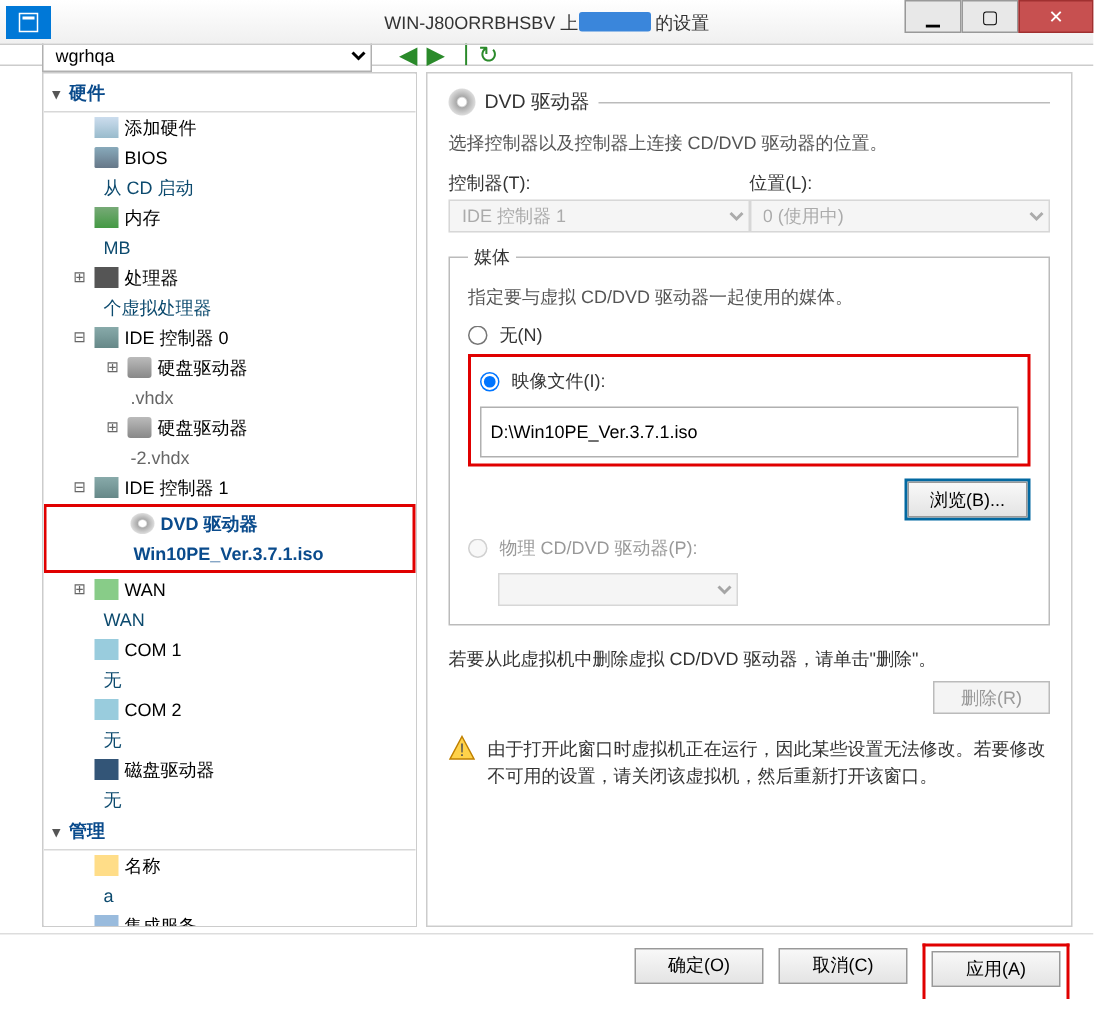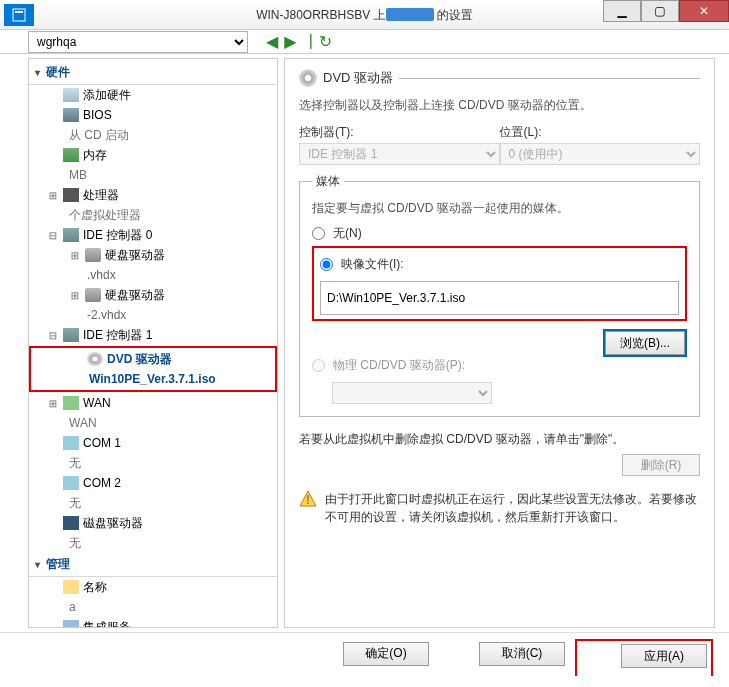--- a/index.html
+++ b/index.html
@@ -6,33 +6,33 @@
 body { background: #fff; width: 729px; height: 687px; overflow: hidden; }
 
 .titlebar { height: 30px; background: linear-gradient(#fff, #f0f0f0); display: flex; align-items: center; justify-content: space-between; border-bottom: 1px solid #ccc; position: relative; }
 .titlebar .left-icon { width: 30px; height: 22px; background: #0078d7; margin-left: 4px; display: flex; align-items: center; justify-content: center; color: #fff; }
 .titlebar .title-text { position: absolute; left: 0; right: 0; text-align: center; font-size: 14px; color: #333; pointer-events: none; }
 .titlebar .redact { display: inline-block; width: 48px; height: 13px; background: #3a86db; vertical-align: middle; border-radius: 2px; }
 .titlebar .winbtns { display: flex; height: 22px; margin-top: -8px; z-index: 2; }
 .titlebar .winbtn { width: 38px; height: 22px; border: 1px solid #999; background: #e8e8e8; display: flex; align-items: center; justify-content: center; font-size: 11px; cursor: default; }
 .titlebar .winbtn.close { background: #c75050; color: #fff; border-color: #a03030; width: 50px; }
 
-.toolbar { height: 24px; border-bottom: 1px solid #ccc; display: flex; align-items: center; padding: 0 28px; gap: 6px; }
+.toolbar { height: 14px; border-bottom: 1px solid #ccc; display: flex; align-items: center; padding: 0 28px; gap: 6px; }
 .toolbar select { width: 220px; height: 22px; border: 1px solid #b0b0b0; background: #fff; padding: 0 4px; font-size: 12px; }
 .toolbar .tbicons { margin-left: 12px; display: flex; gap: 6px; }
 .navbtn { color: #2a8a2a; font-size: 16px; cursor: pointer; }
 .navbtn.refresh { color: #2a8a2a; }
 
 .body { display: flex; height: 578px; }
 .sidebar { width: 250px; border: 1px solid #ccc; margin: 4px 0 4px 28px; overflow-y: scroll; overflow-x: hidden; background: #fff; }
 .tree { padding: 2px 0; }
 .tree-header { display: flex; align-items: center; height: 24px; padding: 0 6px; background: #fff; color: #0a4b8c; font-weight: bold; border-bottom: 1px solid #d8d8d8; gap: 6px; font-size: 13px; }
 .tree-header .chev { color: #555; font-size: 10px; }
 .tree-item { display: flex; align-items: center; height: 20px; padding-left: 18px; gap: 4px; }
-.tree-item.sub { padding-left: 40px; color: #737373; }
+.tree-item.sub { padding-left: 40px; color: #0c4a6e; }
 .tree-item.sub2 { padding-left: 58px; color: #666; }
 .tree-item .exp { width: 12px; color: #666; font-size: 10px; text-align: center; }
 .tree-item .ico { width: 16px; height: 14px; display: inline-block; }
 .tree-item.selected { color: #0a4b8c; font-weight: bold; }
 .red-box { border: 2px solid #e00000; padding: 1px 0; margin: 1px 0; }
 .tree-item.selected-sub { color: #0a4b8c; font-weight: bold; padding-left: 58px; font-size: 11px; }
 
 .main { flex: 1; margin: 4px 14px 4px 6px; border: 1px solid #ccc; padding: 10px 14px; position: relative; overflow: hidden; }
 .section-title { display: flex; align-items: center; gap: 6px; margin-bottom: 10px; }
 .section-title .disc-icon { width: 18px; height: 18px; border-radius: 50%; background: radial-gradient(#fff 20%, #aaa 30%, #ddd 70%, #888); }
@@ -63,21 +63,21 @@
 .note { margin-top: 14px; color: #333; }
 .del-row { display: flex; justify-content: flex-end; margin-top: 6px; }
 .del-btn { width: 78px; height: 22px; background: #f4f4f4; border: 1px solid #bbb; color: #999; }
 
 .warn { display: flex; gap: 8px; margin-top: 14px; }
 .warn-icon { width: 18px; height: 18px; }
 .warn-icon svg { width: 18px; height: 18px; }
 .warn-text { color: #333; flex: 1; line-height: 1.5; }
 
 .footer { height: 42px; border-top: 1px solid #ddd; display: flex; align-items: center; justify-content: flex-end; gap: 10px; padding-right: 16px; }
-.footer button { width: 86px; height: 24px; background: linear-gradient(#f8f8f8,#e4e4e4); border: 1px solid #999; cursor: pointer; margin-left: 40px; }
+.footer button { width: 86px; height: 24px; background: linear-gradient(#f8f8f8,#e4e4e4); border: 1px solid #999; cursor: pointer; }
 .footer .red-wrap { border: 2px solid #e00000; border-bottom: none; padding: 3px 4px 8px 4px; margin-bottom: -8px; }
 
 .ico-bios { background: linear-gradient(#8ab,#678); border-radius: 1px; }
 .ico-mem { background: linear-gradient(#7a7,#494); }
 .ico-cpu { background: #555; }
 .ico-ide { background: linear-gradient(#8aa,#688); }
 .ico-hdd { background: linear-gradient(#bbb,#888); border-radius: 2px; }
 .ico-dvd { background: radial-gradient(#fff 20%,#aaa 30%,#ddd 70%,#888); border-radius: 50%; }
 .ico-wan { background: #8c8; }
 .ico-com { background: #9cd; }
@@ -299,21 +299,21 @@
         </div>
         <input class="iso-input" type="text" value="D:\Win10PE_Ver.3.7.1.iso" style="">
       </div>
 
       <div class="browse-wrap">
         <div class="browse-btn">
           <button>浏览(B)...</button>
         </div>
       </div>
 
-      <div class="radio-row disabled" style="margin-top:0">
+      <div class="radio-row disabled" style="margin-top:10px">
         <input type="radio" name="media" disabled="" style="">
         <span>物理 CD/DVD 驱动器(P):</span>
       </div>
       <select class="phys-select" disabled=""><option></option></select>
     </fieldset>
 
     <div class="note">若要从此虚拟机中删除虚拟 CD/DVD 驱动器，请单击"删除"。</div>
     <div class="del-row">
       <button class="del-btn" disabled="">删除(R)</button>
     </div>

